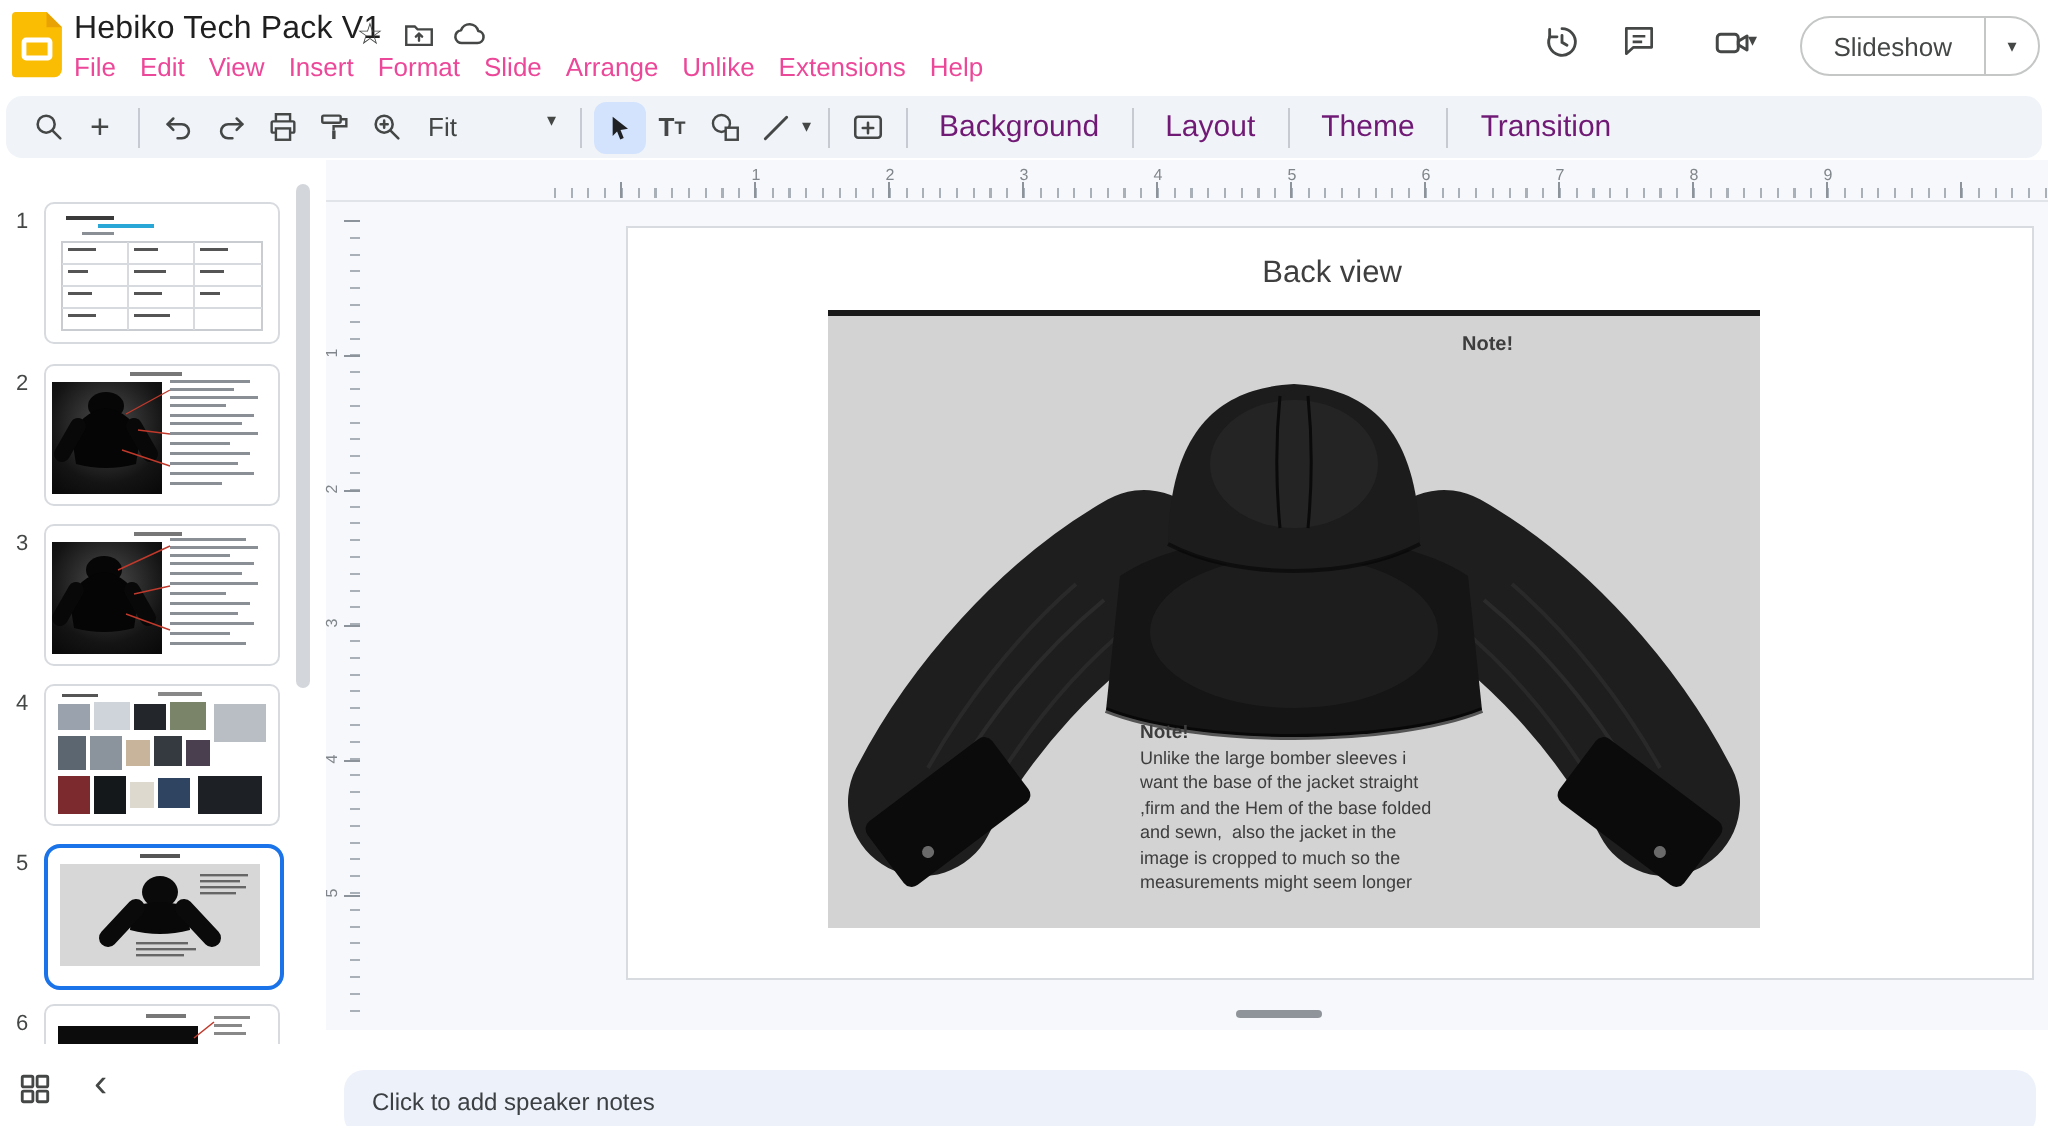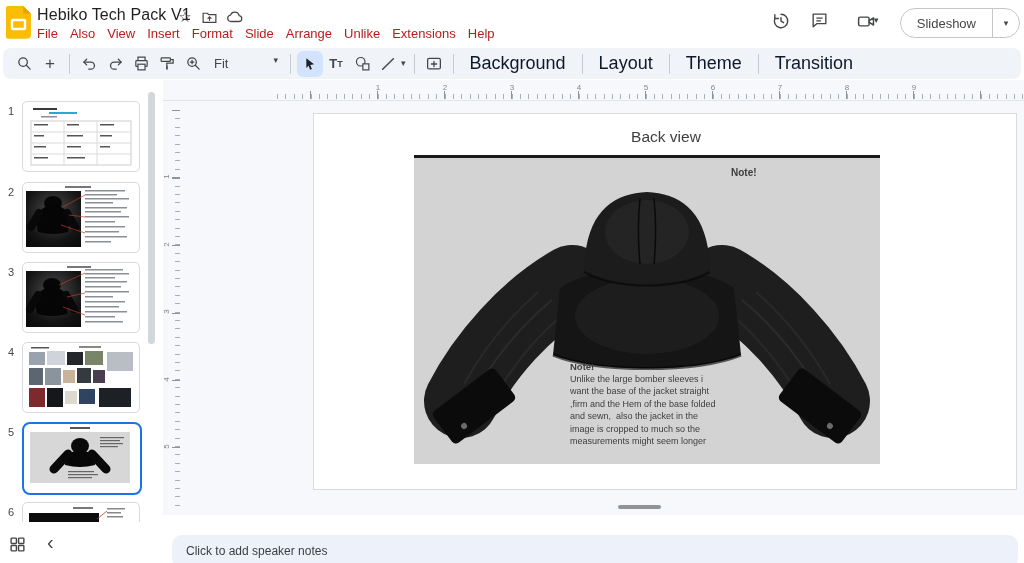--- a/index.html
+++ b/index.html
@@ -8,36 +8,36 @@
   svg{display:block;}
   
   #topbar{position:absolute;left:0;top:0;width:1024px;height:48px;background:#fff;}
   #logo{position:absolute;left:6px;top:6px;width:26px;height:34px;cursor:pointer;}
   #doc-title{position:absolute;left:37px;top:6px;font-size:16px;color:#1f1f1f;font-weight:500;letter-spacing:.1px;}
   .tb-mini{position:absolute;top:8px;width:18px;height:18px;display:flex;align-items:center;justify-content:center;color:#444746;}
   #star{left:176px;font-size:15px;}
   #folder{left:200px;}
   #cloud{left:226px;}
   #menubar{position:absolute;left:31px;top:24px;display:flex;}
-  .menu-item{font-size:13px;color:#b91c1c;padding:2px 6px;border-radius:4px;cursor:pointer;white-space:nowrap;}
+  .menu-item{font-size:13px;color:#ec4899;padding:2px 6px;border-radius:4px;cursor:pointer;white-space:nowrap;}
   #top-right{position:absolute;right:0;top:0;height:48px;}
   .tr-ic{position:absolute;top:11px;width:22px;height:22px;color:#444746;cursor:pointer;}
   .caret{font-size:9px;color:#444746;line-height:1;}
   #slideshow-btn{position:absolute;right:4px;top:8px;height:28px;border:1px solid #c4c7c5;border-radius:15px;
       display:flex;align-items:center;background:#fff;overflow:hidden;}
   #slideshow-label{padding:0 16px;font-size:13px;font-weight:500;color:#444746;cursor:pointer;}
   #slideshow-sep{width:1px;height:28px;background:#c4c7c5;}
   #slideshow-caret{width:26px;text-align:center;cursor:pointer;}
   
   #toolbar{position:absolute;left:3px;top:48px;width:1018px;height:31px;background:#f0f4f9;border-radius:8px;
       display:flex;align-items:center;padding-left:8px;box-sizing:border-box;}
   .tbtn{width:26px;height:26px;display:flex;align-items:center;justify-content:center;border-radius:6px;color:#444746;cursor:pointer;flex:none;}
   .tbtn.active{background:#d3e3fd;}
   .tdiv{width:1px;height:20px;background:#c7cbd1;margin:0 6px;flex:none;}
-  .tlabel{font-size:18px;color:#0f172a;padding:4px 10px;border-radius:6px;cursor:pointer;white-space:nowrap;flex:none;}
+  .tlabel{font-size:15px;color:#701a75;padding:4px 10px;border-radius:6px;cursor:pointer;white-space:nowrap;flex:none;}
   #fit-ctl{display:flex;width:64px;justify-content:space-between;padding:0 6px 0 8px;cursor:pointer;flex:none;}
   #fit-ctl span.val{font-size:13px;color:#444746;}
   .plus-glyph{font-size:17px;color:#444746;line-height:1;}
   #tr-icon{font-size:13px;font-weight:bold;color:#444746;}
   #tr-icon small{font-size:9px;font-weight:bold;}
   
   #filmstrip{position:absolute;left:0;top:80px;width:163px;height:483px;background:#fff;}
   #thumb-scroll{position:absolute;left:0;top:0;width:163px;height:442px;overflow:hidden;}
   .slide-num{position:absolute;left:8px;font-size:11px;color:#444746;}
   .thumb{position:absolute;left:22px;width:116px;height:69px;background:#fff;border:1px solid #d7dade;border-radius:5px;cursor:pointer;overflow:hidden;}
@@ -105,21 +105,21 @@
         <path d="M12 16v-5M9.8 13.2 12 11l2.2 2.2" stroke-linecap="round"></path>
     </svg>
   </span>
   <span id="cloud" class="tb-mini">
     <svg width="18" height="18" viewBox="0 0 24 24" fill="none" stroke="#444746" stroke-width="1.7">
       <path d="M7 18h10a4 4 0 0 0 .5-7.97A6 6 0 0 0 6 9.5 3.7 3.7 0 0 0 7 18z" stroke-linejoin="round"></path>
     </svg>
   </span>
   <nav id="menubar">
     <span class="menu-item">File</span>
-    <span class="menu-item">Also</span>
+    <span class="menu-item">Edit</span>
     <span class="menu-item">View</span>
     <span class="menu-item">Insert</span>
     <span class="menu-item">Format</span>
     <span class="menu-item">Slide</span>
     <span class="menu-item">Arrange</span>
     <span class="menu-item">Unlike</span>
     <span class="menu-item">Extensions</span>
     <span class="menu-item">Help</span>
   </nav>
   <div id="top-right">

